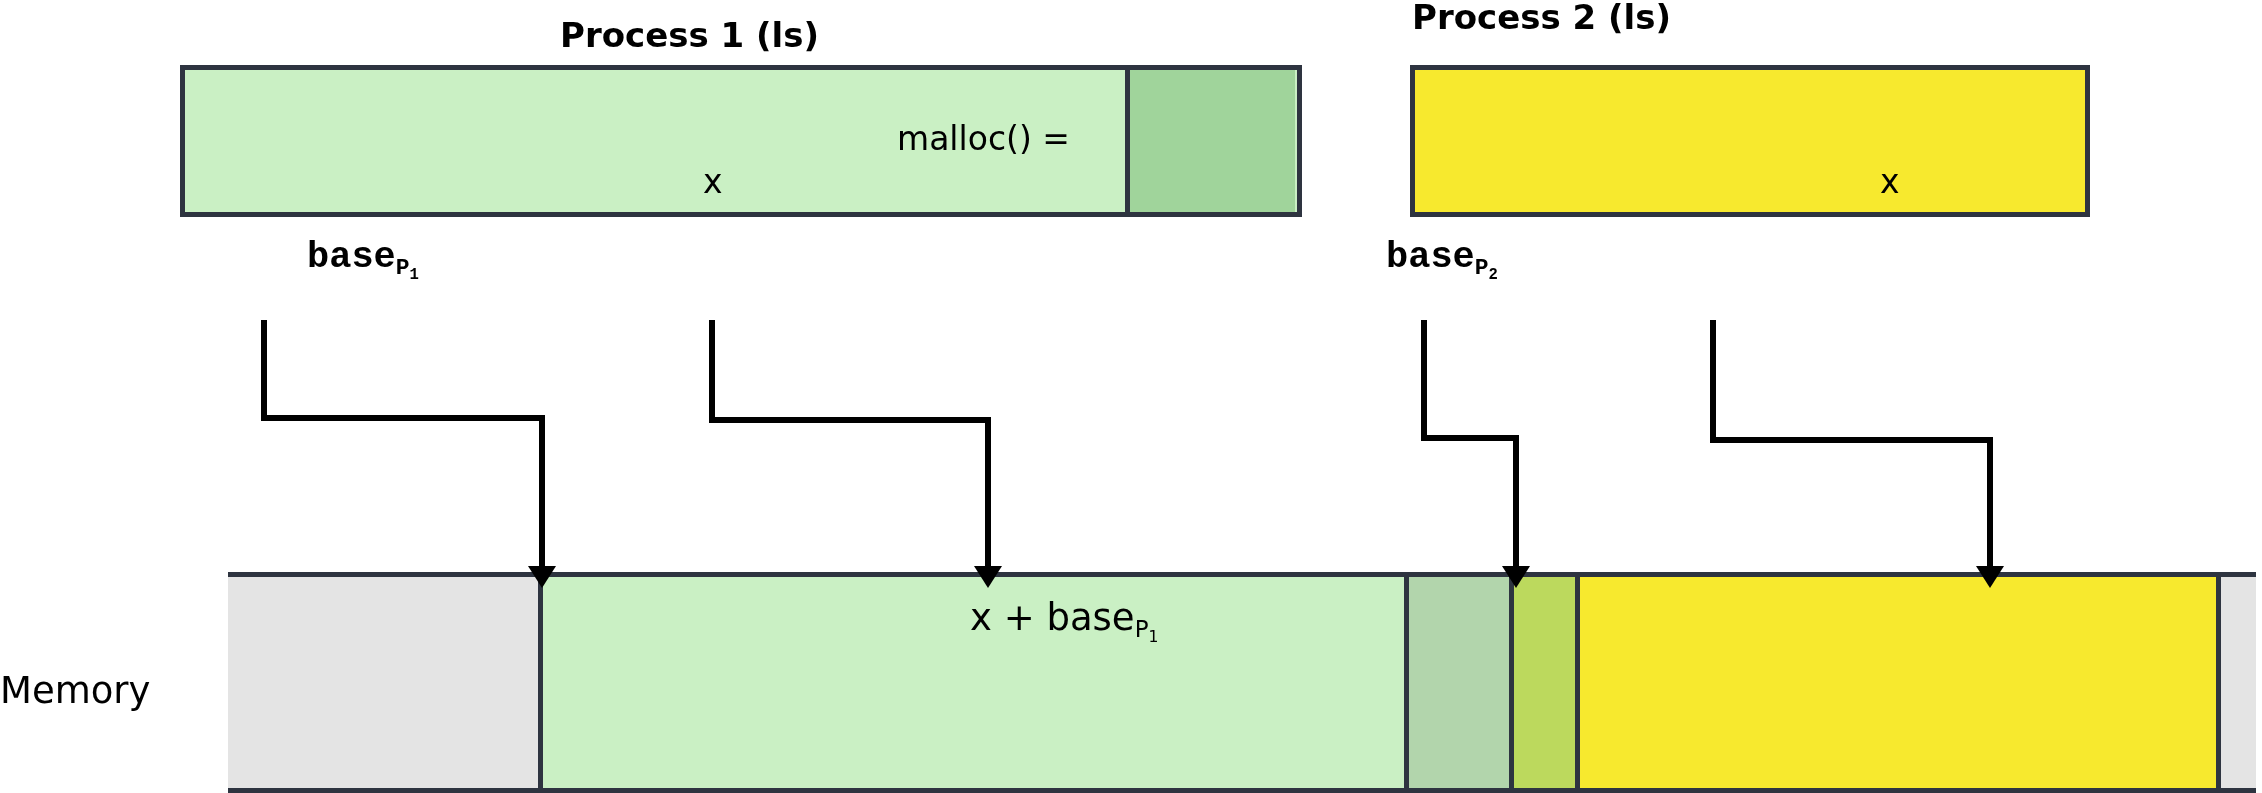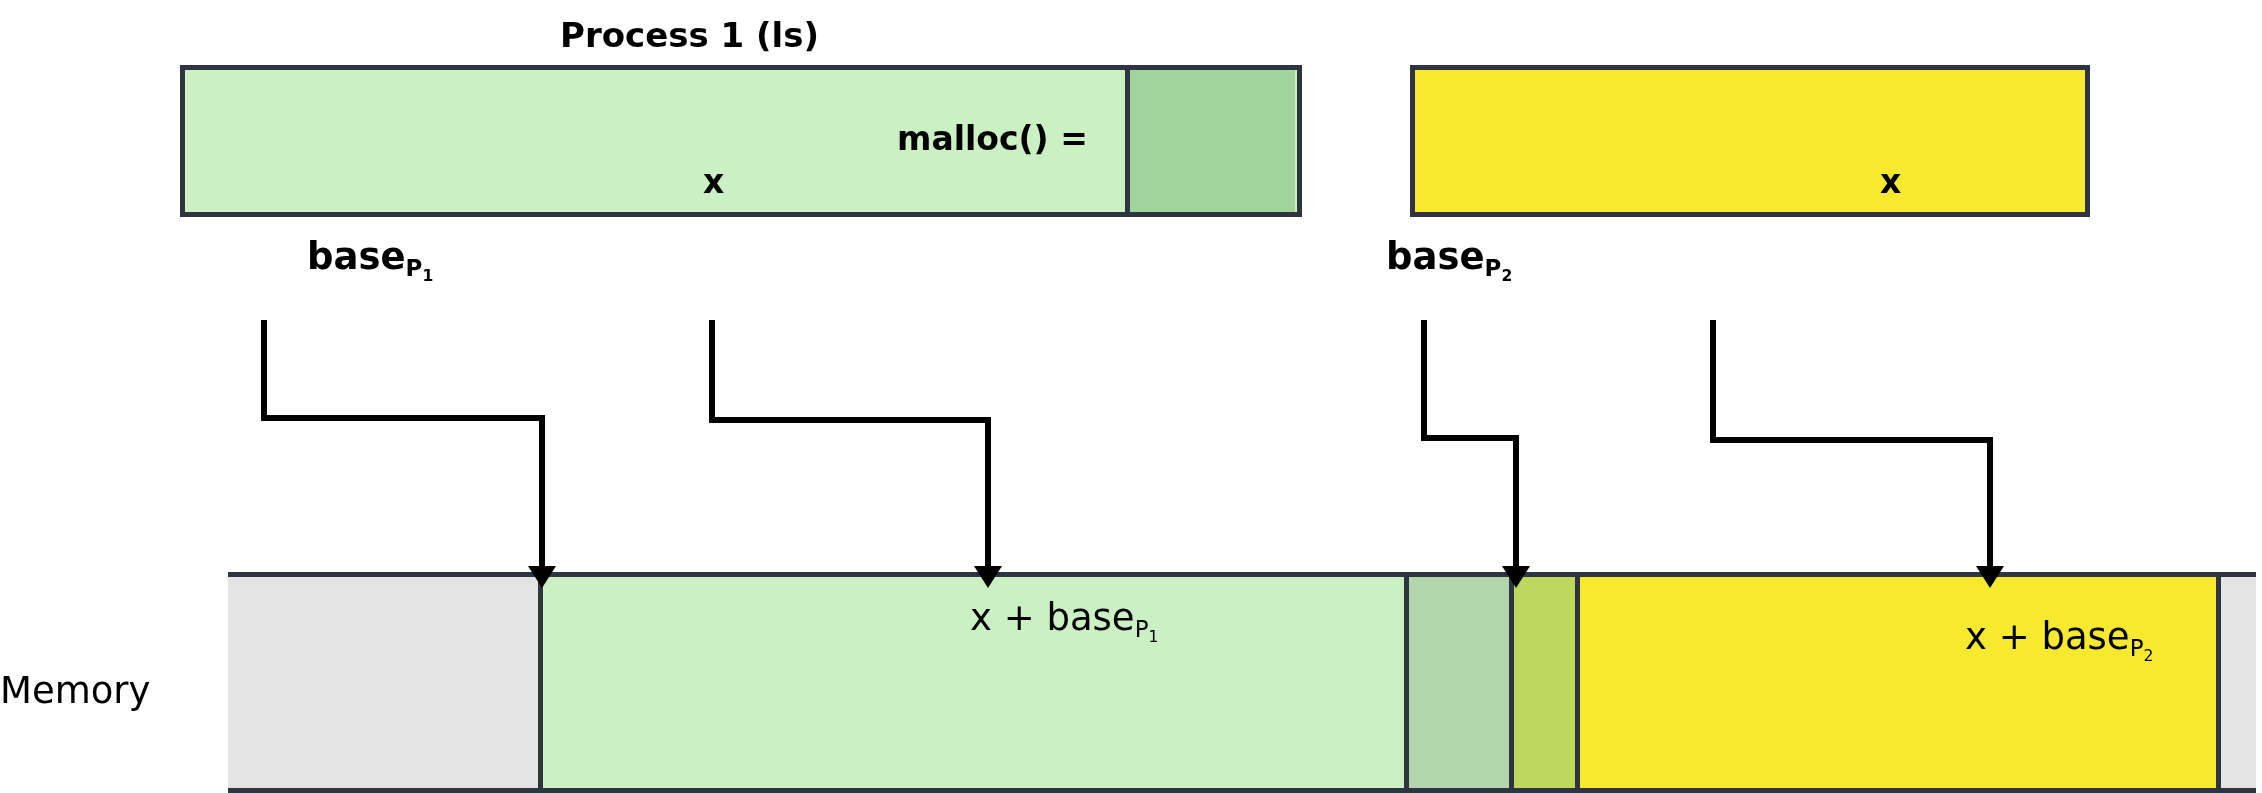--- a/index.html
+++ b/index.html
@@ -23,29 +23,30 @@
     white-space: nowrap;
     line-height: 1.05;
   }
   .title {
     font-size: 34px;
     font-weight: 700;
     letter-spacing: 0px;
   }
   .boxtext {
     font-size: 33px;
-    font-weight: 700;
+    font-weight: 400;
   }
   .memtext {
     font-size: 37px;
     font-weight: 400;
   }
   .basetext {
     font-size: 37px;
     font-weight: 700;
+    font-family: Liberation Mono, monospace;
   }
   .memlabel {
     font-size: 37px;
     font-weight: 400;
   }
   sub {
     font-size: 0.62em;
     vertical-align: baseline;
     position: relative;
     top: 0.30em;
@@ -92,20 +93,21 @@
   <div class="seg" id="p1-alloc" style="left: 1130px; top: 70px; width: 165px; height: 142px; background: rgb(160, 212, 155);"></div>
   <div class="divider" id="p1-div" style="left: 1125px; top: 70px; width: 5px; height: 142px;"></div>
 
   <div class="lbl boxtext" id="p1-malloc" style="left: 897px; top: 122px;">malloc() =</div>
   <div class="lbl boxtext" id="p1-x" style="left: 703px; top: 165px;">x</div>
 
   <div class="lbl basetext" id="p1-base" style="left: 307px; top: 238px;">
     <span>base</span><sub><span>P</span><sub>1</sub></sub>
   </div>
 
+  <div class="lbl title" id="p2-title" style="left: 1412px; top: 0px;">Process 2 (ls)</div>
 
   <div class="frame" id="p2-frame" style="left: 1410px; top: 65px; width: 680px; height: 152px; border-color: rgb(46, 52, 64);"></div>
   <div class="seg" id="p2-body" style="left: 1415px; top: 70px; width: 670px; height: 142px; background: rgb(247, 233, 46);"></div>
 
   <div class="lbl boxtext" id="p2-x" style="left: 1880px; top: 165px;">x</div>
 
   <div class="lbl basetext" id="p2-base" style="left: 1386px; top: 238px;">
     <span>base</span><sub><span>P</span><sub>2</sub></sub>
   </div>
 
@@ -123,23 +125,20 @@
       <div class="seg" style="left: 1580px; top: 577px; width: 640px; height: 211px; background: rgb(247, 233, 46);"></div>
       <div class="divider" style="left: 1575px; top: 577px; width: 5px; height: 211px;"></div>
       <div class="seg" style="left: 2221px; top: 577px; width: 35px; height: 211px; background: rgb(228, 228, 228);"></div>
       <div class="divider" style="left: 2216px; top: 577px; width: 5px; height: 211px;"></div>
     </div>
 
   <div class="lbl memtext" id="mem-p1-text" style="left: 970px; top: 599px;">
     <span>x + base</span><sub><span>P</span><sub>1</sub></sub>
   </div>
 
-  <div class="lbl memtext" id="mem-p2-text" style="left: 1965px; top: 618px;">
-    <span>x + base</span><sub><span>P</span><sub>2</sub></sub>
-  </div>
 
   <svg class="arrows" id="arrow-layer" viewBox="0 0 2262 793">
       <g>
         <polyline points="264,320 264,418 542,418 542,566" fill="none" stroke="#000000" stroke-width="6" stroke-linecap="butt" stroke-linejoin="miter"></polyline>
         <polygon points="528,566 556,566 542,588" fill="#000000"></polygon>
       </g>
       <g>
         <polyline points="712,320 712,420 988,420 988,566" fill="none" stroke="#000000" stroke-width="6" stroke-linecap="butt" stroke-linejoin="miter"></polyline>
         <polygon points="974,566 1002,566 988,588" fill="#000000"></polygon>
       </g>

